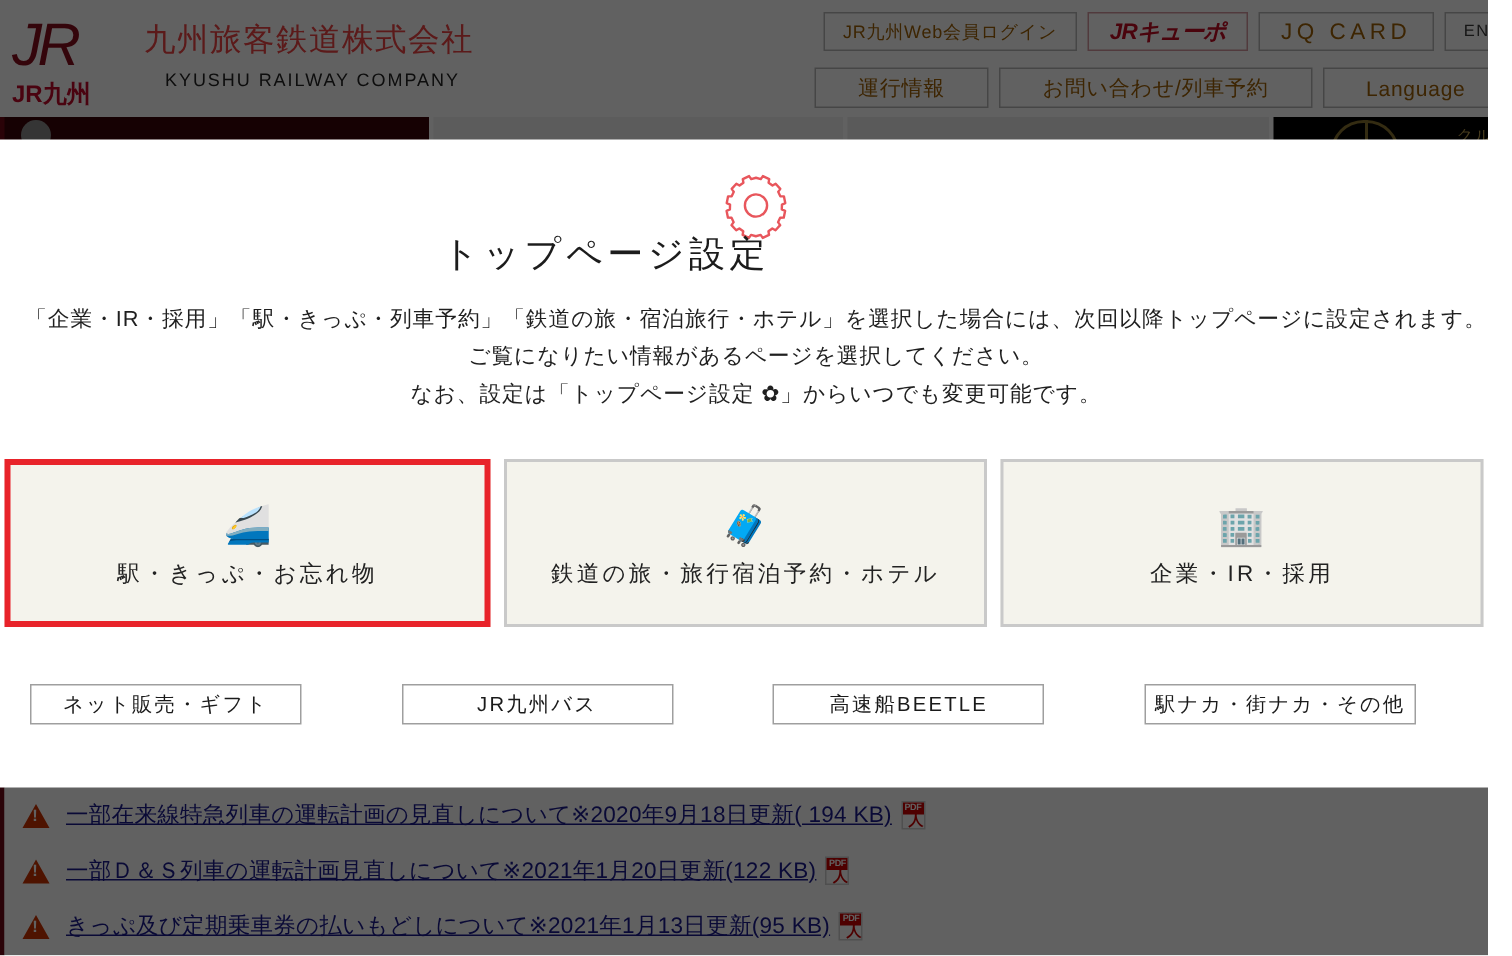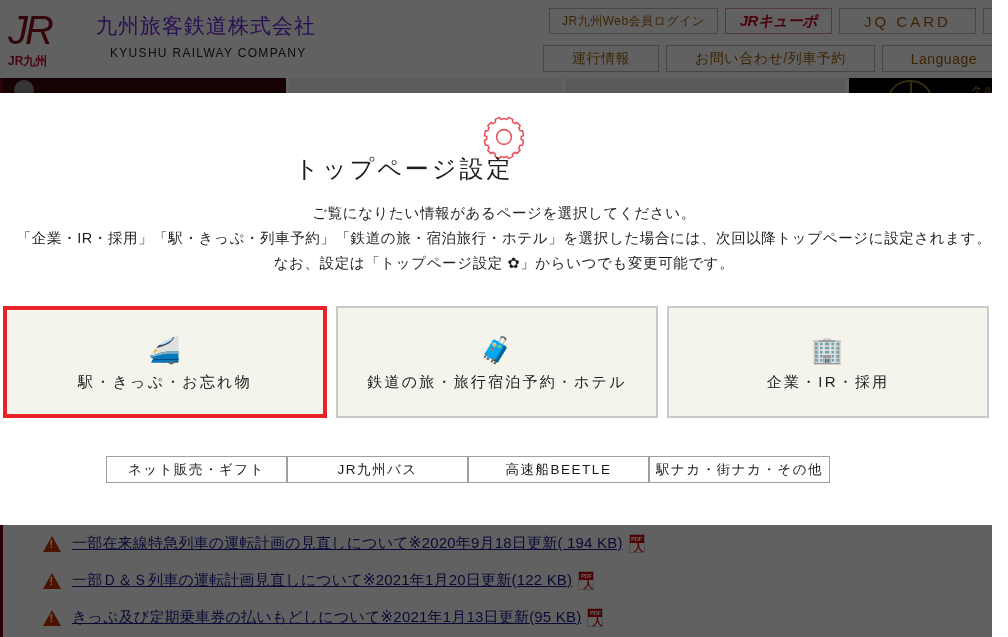--- a/index.html
+++ b/index.html
@@ -52,30 +52,30 @@
     font-size: 40px;
     font-weight: 400;
     font-style: italic;
     letter-spacing: -3px;
     color: #8a0f1e;
     line-height: 44px;
     display: block;
   }
   .jr-logo .jr-sub {
     display: block;
-    font-size: 12px;
+    font-size: 16px;
     font-weight: 700;
     color: #c3092a;
     letter-spacing: 0px;
     margin-top: 1px;
   }
   .corp-names { padding-top: 4px; }
   .corp-jp {
     font-size: 21px;
-    color: #6d28d9;
+    color: #ef4444;
     letter-spacing: 1px;
     font-weight: 500;
     white-space: nowrap;
   }
   .corp-en {
     font-size: 12px;
     color: #222222;
     letter-spacing: 1.3px;
     margin-top: 6px;
     margin-left: 14px;
@@ -107,21 +107,21 @@
   .hdr-row.row2 .hdr-btn { height: 27px; font-size: 14px; padding: 0 28px; }
   .hdr-btn.cube {
     border-color: #d59aa0;
     color: #c20d23;
     font-weight: 700;
     font-size: 15px;
     font-style: italic;
     letter-spacing: -0.5px;
     padding: 0 14px;
   }
-  .hdr-btn.jqcard { letter-spacing: 3px; font-size: 15px; padding: 0 24px; }
+  .hdr-btn.jqcard { letter-spacing: 3px; font-size: 15px; padding: 0 14px; }
   .hdr-btn.enhanced { letter-spacing: 1px; font-size: 11px; color:#3a3a3a; }
 
   
   .strip { position: absolute; top: 78px; left: 0; width: 1008px; height: 45px; }
   .strip-red   { position: absolute; left: 0;    top: 0; width: 286px; height: 45px; background: #3a0408; }
   .strip-gray1 { position: absolute; left: 289px;top: 0; width: 273px; height: 45px; background: #f1f1f1; }
   .strip-gray2 { position: absolute; left: 565px;top: 0; width: 281px; height: 45px; background: #ececec; }
   .strip-black { position: absolute; left: 849px;top: 0; width: 159px; height: 45px; background: #000000; overflow: hidden; }
   .strip-black .ornament {
     position: absolute; left: 38px; top: 2px;
@@ -155,21 +155,21 @@
     position: absolute;
     left: 3px; top: 525px;
     width: 1005px; height: 112px;
     background: #ffffff;
   }
   .notice-row {
     position: relative;
     height: 37px;
     display: flex;
     align-items: center;
-    padding-left: 40px;
+    padding-left: 12px;
   }
   .warn-icon {
     flex: none;
     width: 0; height: 0;
     border-left: 9px solid transparent;
     border-right: 9px solid transparent;
     border-bottom: 16px solid #cc3300;
     position: relative;
     margin-right: 11px;
   }
@@ -296,24 +296,24 @@
     margin-top: 6px;
     font-size: 15px;
     color: #222222;
     letter-spacing: 2.2px;
     white-space: nowrap;
   }
 
   
   .subbtns {
     position: absolute;
-    left: 6px; top: 363px;
+    left: 20px; top: 363px;
     width: 924px;
     display: flex;
-    justify-content: center;
+    justify-content: space-between;
   }
   .sub-btn {
     width: 181px;
     height: 27px;
     border: 1px solid #9f9f9f;
     background: #ffffff;
     display: flex;
     align-items: center;
     justify-content: center;
     font-size: 13.5px;
@@ -425,22 +425,22 @@
       <svg width="52" height="52" viewBox="0 0 52 52" aria-hidden="true">
         <path d="M26 7.5
                  l3.2 0.9 1.4 -2.0 4.2 2.0 -0.4 2.4 2.6 1.9 2.1 -1.2 3.1 3.4 -1.4 2.0 1.4 2.9 2.4 0.1 0.9 4.5 -2.2 1.0 -0.1 3.2 2.2 1.0 -0.9 4.5 -2.4 0.1 -1.4 2.9 1.4 2.0 -3.1 3.4 -2.1 -1.2 -2.6 1.9 0.4 2.4 -4.2 2.0 -1.4 -2.0 -3.2 0.9 -3.2 -0.9 -1.4 2.0 -4.2 -2.0 0.4 -2.4 -2.6 -1.9 -2.1 1.2 -3.1 -3.4 1.4 -2.0 -1.4 -2.9 -2.4 -0.1 -0.9 -4.5 2.2 -1.0 0.1 -3.2 -2.2 -1.0 0.9 -4.5 2.4 -0.1 1.4 -2.9 -1.4 -2.0 3.1 -3.4 2.1 1.2 2.6 -1.9 -0.4 -2.4 4.2 -2.0 1.4 2.0 z" fill="none" stroke="#e8565c" stroke-width="1.6" stroke-linejoin="round"></path>
         <circle cx="26" cy="26" r="7.4" fill="none" stroke="#e8565c" stroke-width="1.6"></circle>
       </svg>
     </div>
 
     <div class="modal-title">トップページ設定</div>
 
     <div class="modal-desc">
+      <p>「企業・IR・採用」「駅・きっぷ・列車予約」「鉄道の旅・宿泊旅行・ホテル」を選択した場合には、次回以降トップページに設定されます。</p>
       <p>ご覧になりたい情報があるページを選択してください。</p>
-      <p>「企業・IR・採用」「駅・きっぷ・列車予約」「鉄道の旅・宿泊旅行・ホテル」を選択した場合には、次回以降トップページに設定されます。</p>
       <p>なお、設定は「トップページ設定 ✿」からいつでも変更可能です。</p>
     </div>
 
     <div class="cards">
 
       <div class="card selected">
         <div class="card-icon">🚄</div>
         <div class="card-label">駅・きっぷ・お忘れ物</div>
       </div>
 

